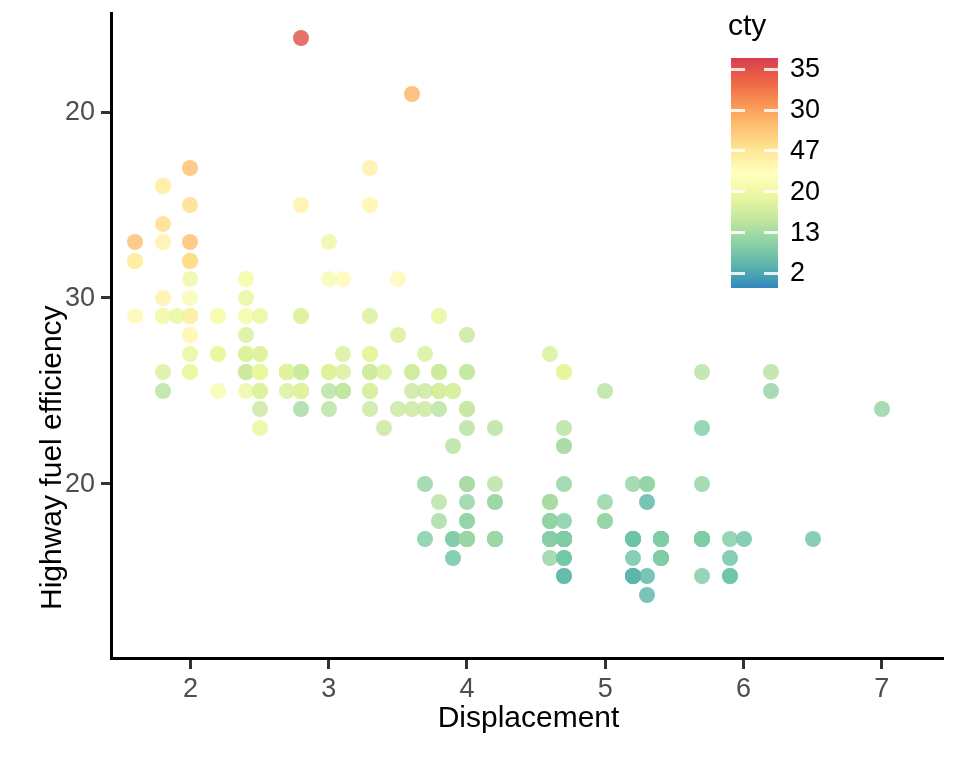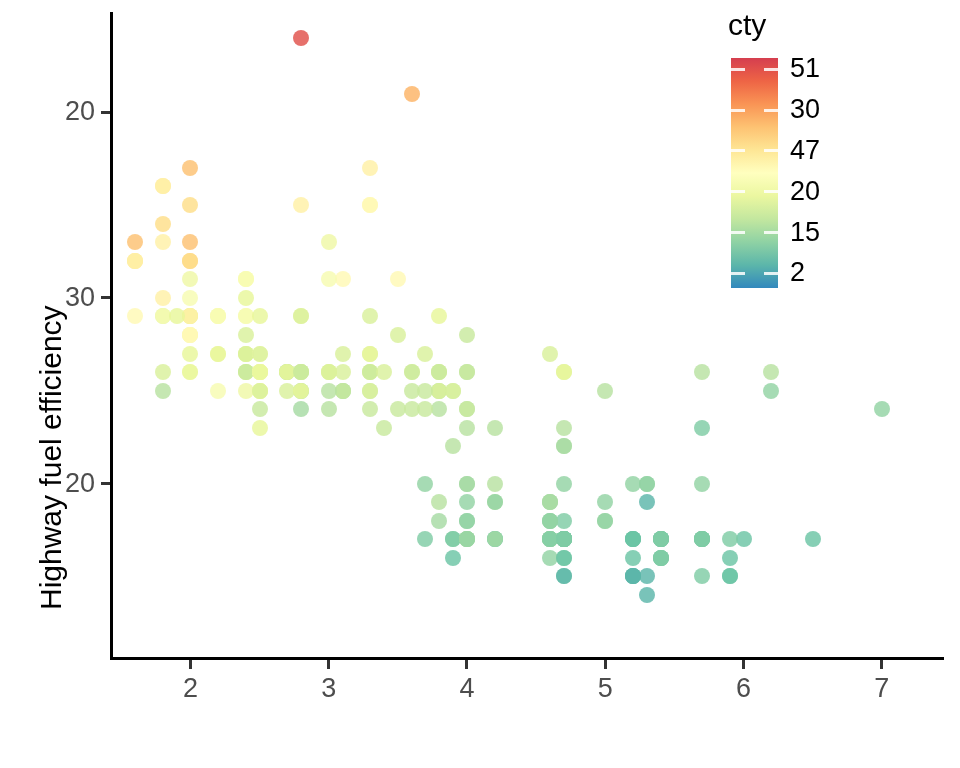--- a/index.html
+++ b/index.html
@@ -320,42 +320,43 @@
       <div class="xtick" style="left: 465.47px;"></div>
       <div class="xtick-label" style="left: 426.97px; width: 80px; top: 675px;">4</div>
       <div class="xtick" style="left: 603.74px;"></div>
       <div class="xtick-label" style="left: 565.24px; width: 80px; top: 675px;">5</div>
       <div class="xtick" style="left: 742.009px;"></div>
       <div class="xtick-label" style="left: 703.509px; width: 80px; top: 675px;">6</div>
       <div class="xtick" style="left: 880.279px;"></div>
       <div class="xtick-label" style="left: 841.779px; width: 80px; top: 675px;">7</div>
     </div>
 
+  <div id="xlab">Displacement</div>
   <div id="ylab">Highway fuel efficiency</div>
 
   <div id="legend">
     <div id="legend-title">cty</div>
     <div id="legend-bar" style="background: linear-gradient(rgb(213, 62, 79) 0%, rgb(238, 100, 69) 10%, rgb(249, 148, 85) 20%, rgb(253, 194, 114) 30%, rgb(254, 230, 149) 40%, rgb(255, 255, 191) 50%, rgb(235, 247, 160) 60%, rgb(195, 231, 159) 70%, rgb(143, 210, 164) 80%, rgb(92, 182, 170) 90%, rgb(50, 136, 189) 100%);"></div>
     <div id="legend-ticks">
         <div class="legend-tick left" style="top: 61.9184px;"></div>
         <div class="legend-tick right" style="top: 61.9184px; left: 42px;"></div>
         <div class="legend-tick left" style="top: 102.699px;"></div>
         <div class="legend-tick right" style="top: 102.699px; left: 42px;"></div>
         <div class="legend-tick left" style="top: 143.479px;"></div>
         <div class="legend-tick right" style="top: 143.479px; left: 42px;"></div>
         <div class="legend-tick left" style="top: 184.259px;"></div>
         <div class="legend-tick right" style="top: 184.259px; left: 42px;"></div>
         <div class="legend-tick left" style="top: 225.039px;"></div>
         <div class="legend-tick right" style="top: 225.039px; left: 42px;"></div>
         <div class="legend-tick left" style="top: 265.819px;"></div>
         <div class="legend-tick right" style="top: 265.819px; left: 42px;"></div>
       </div>
     <div id="legend-labels">
-        <div class="legend-label" style="top: 49.4184px;">51</div>
+        <div class="legend-label" style="top: 49.4184px;">35</div>
         <div class="legend-label" style="top: 90.1986px;">30</div>
         <div class="legend-label" style="top: 130.979px;">47</div>
         <div class="legend-label" style="top: 171.759px;">20</div>
-        <div class="legend-label" style="top: 212.539px;">15</div>
+        <div class="legend-label" style="top: 212.539px;">13</div>
         <div class="legend-label" style="top: 253.319px;">2</div>
       </div>
   </div>
 
 </div>
 
 </body></html>

